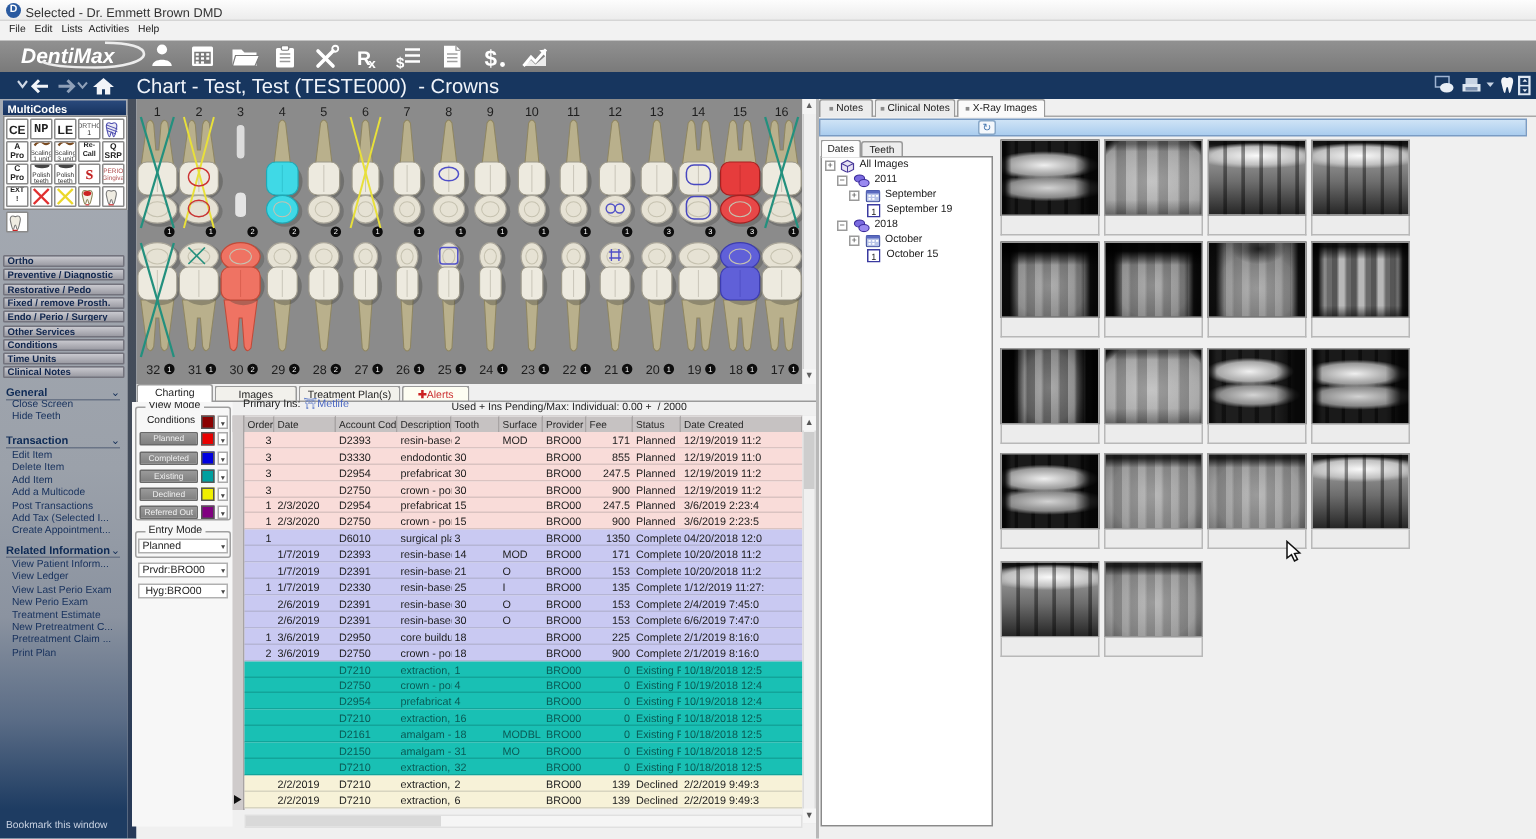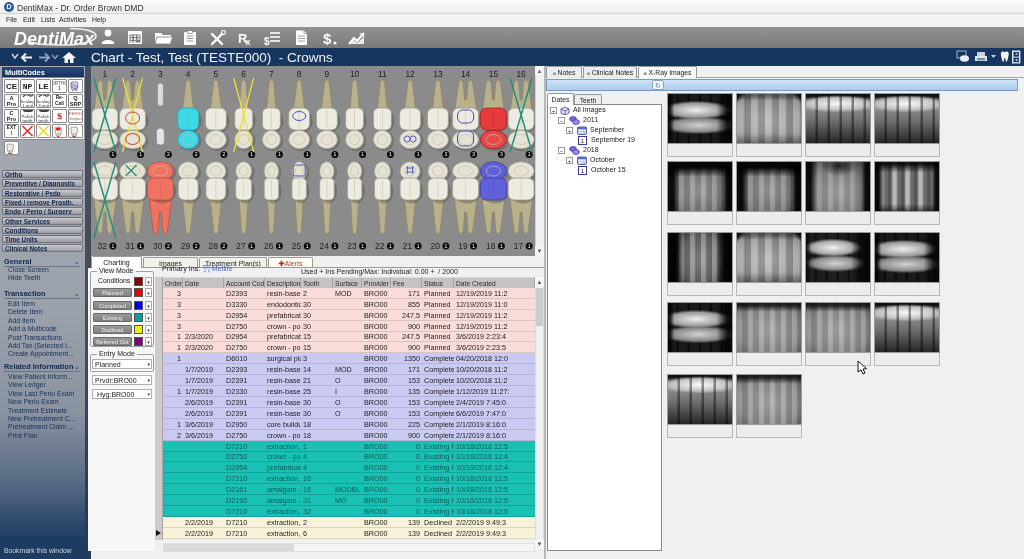--- a/index.html
+++ b/index.html
@@ -20,29 +20,29 @@
 .v2{background:linear-gradient(180deg,rgba(0,0,0,0.95) 0 11%,rgba(0,0,0,0) 30%),linear-gradient(90deg,rgba(0,0,0,0.92) 0 8%,rgba(0,0,0,0) 18% 82%,rgba(0,0,0,0.92) 92%),repeating-linear-gradient(90deg,rgba(255,255,255,0.13) 0 4px,rgba(0,0,0,0.13) 6px 11px),radial-gradient(ellipse 70% 80% at 50% 58%,#a2a2a2,#7e7e7e 55%,#3a3a3a 92%),#222;}
 .v2c{background:radial-gradient(ellipse 40% 30% at 52% 8%,rgba(10,10,10,0.8),rgba(0,0,0,0) 70%),linear-gradient(90deg,rgba(0,0,0,0.9) 0 7%,rgba(0,0,0,0) 16% 84%,rgba(0,0,0,0.9) 93%),repeating-linear-gradient(90deg,rgba(255,255,255,0.1) 0 4px,rgba(0,0,0,0.1) 6px 11px),radial-gradient(ellipse 75% 85% at 50% 62%,#a8a8a8,#868686 55%,#3e3e3e 95%),#222;}
 .v2d{background:linear-gradient(90deg,rgba(0,0,0,0.95) 0 12%,rgba(0,0,0,0) 24% 76%,rgba(0,0,0,0.95) 88%),repeating-linear-gradient(90deg,rgba(255,255,255,0.18) 0 4px,rgba(0,0,0,0.2) 6px 11px),radial-gradient(ellipse 55% 85% at 50% 52%,#989898,#727272 55%,#262626 95%),#101010;}
 .v2g{background:linear-gradient(180deg,rgba(0,0,0,0.75) 0 5%,rgba(0,0,0,0) 18%),repeating-linear-gradient(90deg,rgba(255,255,255,0.12) 0 4px,rgba(0,0,0,0.12) 6px 11px),radial-gradient(ellipse 75% 85% at 50% 55%,#b0b0b0,#8f8f8f 60%,#4e4e4e 98%),#333;}
 .v3{background:repeating-linear-gradient(90deg,rgba(0,0,0,0) 0 9px,rgba(0,0,0,0.42) 10px 12px),radial-gradient(ellipse 85% 22% at 50% 20%,#fafafa,#c0c0c0 55%,rgba(0,0,0,0) 80%),linear-gradient(180deg,#121212 0 4%,#909090 26%,#6e6e6e 55%,#262626 100%);}
 .v4{background:linear-gradient(90deg,rgba(0,0,0,0.9) 0 6%,rgba(0,0,0,0) 15% 85%,rgba(0,0,0,0.9) 94%),linear-gradient(180deg,rgba(0,0,0,0.85) 0 5%,rgba(0,0,0,0) 22% 85%,rgba(0,0,0,0.55) 100%),repeating-linear-gradient(90deg,#565656 0 3px,#b8b8b8 5px 8px,#6a6a6a 10px 13px),#222;}
 .v5{background:linear-gradient(135deg,rgba(0,0,0,0.85) 0 3%,rgba(0,0,0,0) 9%),linear-gradient(225deg,rgba(0,0,0,0.85) 0 3%,rgba(0,0,0,0) 9%),linear-gradient(180deg,rgba(0,0,0,0.35) 0 4%,rgba(0,0,0,0) 14% 80%,rgba(0,0,0,0.3) 100%),repeating-linear-gradient(90deg,rgba(255,255,255,0.16) 0 6px,rgba(0,0,0,0.16) 8px 14px),radial-gradient(ellipse 90% 75% at 48% 55%,#bababa,#9a9a9a 55%,#6e6e6e 92%),#444;}
 </style></head><body>
 <div style="position:absolute;left:0;top:0;width:1024px;height:14px;background:linear-gradient(#fdfdfd,#ececec);border-bottom:1px solid #d5d5d5;"></div>
 <div style="position:absolute;left:4px;top:2px;width:10px;height:10px;border-radius:5px;background:#2a5aa0;color:#fff;font-size:7px;text-align:center;line-height:10px;font-weight:bold;">D</div>
-<div style="position:absolute;left:17px;top:2.5px;font-size:8.5px;color:#333;">DentiMax - Dr. Order Brown DMD</div>
+<div style="position:absolute;left:17px;top:2.5px;font-size:8.5px;color:#333;">Selected - Dr. Emmett Brown DMD</div>
 <div style="position:absolute;left:0;top:14px;width:1024px;height:13px;background:#f2f2f2;"></div>
 <div style="position:absolute;left:6px;top:15.5px;font-size:6.9px;color:#222;">File</div>
 <div style="position:absolute;left:23px;top:15.5px;font-size:6.9px;color:#222;">Edit</div>
 <div style="position:absolute;left:41px;top:15.5px;font-size:6.9px;color:#222;">Lists</div>
 <div style="position:absolute;left:59px;top:15.5px;font-size:6.9px;color:#222;">Activities</div>
 <div style="position:absolute;left:92px;top:15.5px;font-size:6.9px;color:#222;">Help</div>
 <div style="position:absolute;left:0;top:27px;width:1024px;height:21px;background:linear-gradient(#919191,#7a7a7a);"></div>
-<div style="position:absolute;left:14px;top:29px;font-size:18px;font-weight:bold;font-style:italic;color:#fff;letter-spacing:0;">DentiMax</div>
+<div style="position:absolute;left:14px;top:29px;font-size:14px;font-weight:bold;font-style:italic;color:#fff;letter-spacing:0;">DentiMax</div>
 <svg class="ab" style="left:8px;top:27px;" width="92" height="21" viewBox="0 0 92 21">
     <path d="M62 1.5 C78 1.5 88 4.5 88 9 C88 14 74 18 56 18 C38 18 24 16.5 20 14" fill="none" stroke="#ededed" stroke-width="1.7"></path>
   </svg>
 <svg class="ab" style="left:98px;top:28px;" width="20" height="19" viewBox="0 0 20 19">
     <circle cx="10" cy="5" r="3.4" fill="#fff"></circle>
     <path d="M3.5 16 C3.5 10.5 16.5 10.5 16.5 16 Z" fill="#fff"></path>
   </svg>
 <svg class="ab" style="left:125px;top:28px;" width="20" height="19" viewBox="0 0 20 19">
     <rect x="3" y="3" width="14" height="13" rx="1" fill="#fff"></rect>
     <rect x="4.5" y="6.5" width="11" height="8" fill="#7a7a7a"></rect>

